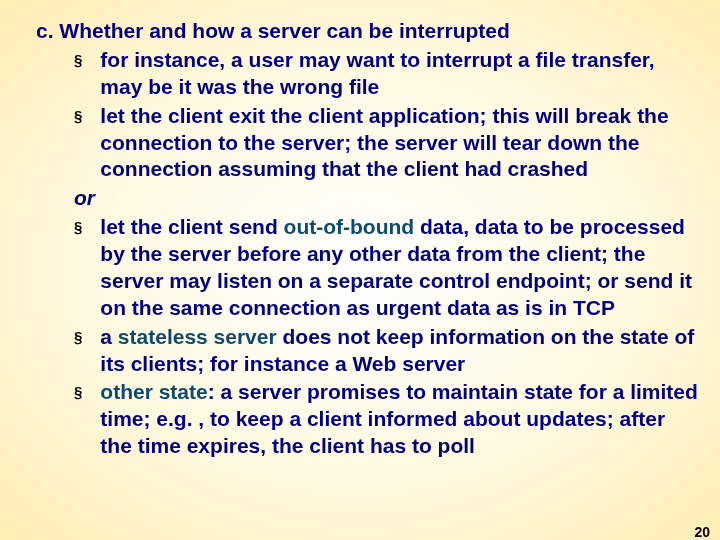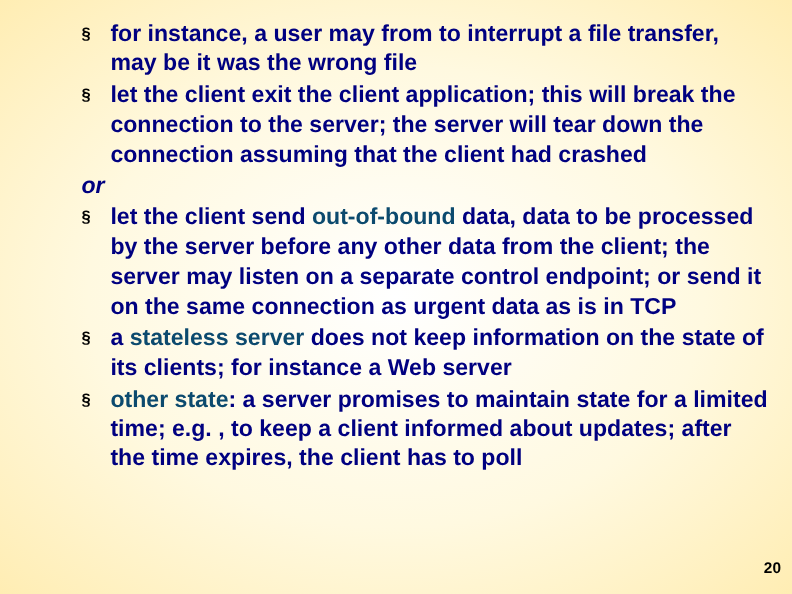--- a/index.html
+++ b/index.html
@@ -38,36 +38,37 @@
     flex: 1 1 auto;
   }
   .or-line {
     margin-left: 52px;
     margin-bottom: 2px;
     font-style: italic;
   }
   .term { color: #0c4a6e; }
   .pagenum {
     position: absolute;
-    bottom: 16px;
+    bottom: 0;
     right: 10px;
     color: #000000;
     font-size: 14px;
     font-weight: bold;
   }
   
   .frag { }
 </style>
 </head>
 <body>
 
 <div class="content" id="slide-body">
+    <div class="lettered">c. Whether and how a server can be interrupted</div>
     <div class="bullet-row">
       <span class="sq">§</span>
-      <span class="txt"><span class="frag">for instance, a user may from to interrupt a file transfer, may be it was the wrong file</span></span>
+      <span class="txt"><span class="frag">for instance, a user may want to interrupt a file transfer, may be it was the wrong file</span></span>
     </div>
     <div class="bullet-row">
       <span class="sq">§</span>
       <span class="txt"><span class="frag">let the client exit the client application; this will break the connection to the server; the server will tear down the connection assuming that the client had crashed</span></span>
     </div>
     <div class="or-line">or</div>
     <div class="bullet-row">
       <span class="sq">§</span>
       <span class="txt"><span class="frag">let the client send </span><span class="frag term">out-of-bound</span><span class="frag"> data, data to be processed by the server before any other data from the client; the server may listen on a separate control endpoint; or send it on the same connection as urgent data as is in TCP</span></span>
     </div>

